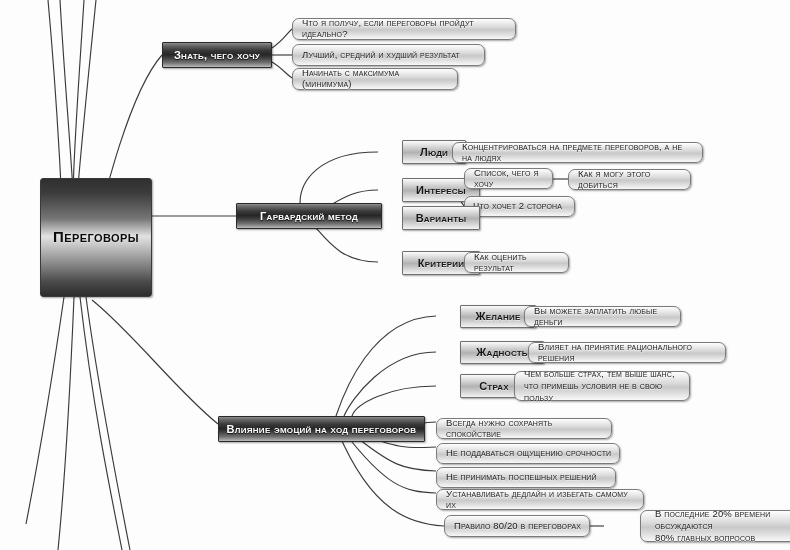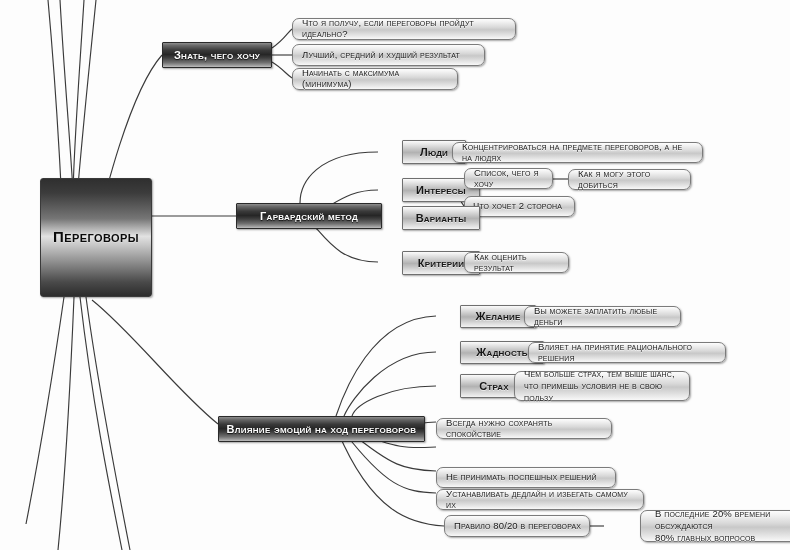--- a/index.html
+++ b/index.html
@@ -173,20 +173,21 @@
   <div class="node light left" style="left:524px;top:306px;width:157px;height:21px;">Вы можете заплатить любые деньги</div>
 
   <div class="node mid" style="left:436px;top:341px;width:84px;height:23px;">Жадность</div>
   <div class="node light left" style="left:528px;top:342px;width:198px;height:21px;">Влияет на принятие рационального решения</div>
 
   <div class="node mid" style="left:436px;top:374px;width:68px;height:24px;">Страх</div>
   <div class="node light left" style="left:436px;top:418px;width:176px;height:21px;">Всегда нужно сохранять спокойствие</div>
 
   <div class="node light left two" style="left:514px;top:371px;width:176px;height:30px;">Чем больше страх, тем выше шанс,
 что примешь условия не в свою пользу</div>
+  <div class="node light left" style="left:436px;top:443px;width:184px;height:21px;">Не поддаваться ощущению срочности</div>
   <div class="node light left" style="left:436px;top:467px;width:180px;height:21px;">Не принимать поспешных решений</div>
   <div class="node light left" style="left:436px;top:489px;width:208px;height:21px;">Устанавливать дедлайн и избегать самому их</div>
 
   <div class="node light left" style="left:444px;top:515px;width:146px;height:22px;">Правило 80/20 в переговорах</div>
   <div class="node light left two" style="left:640px;top:510px;width:180px;height:32px;padding-left:14px;">В последние 20% времени обсуждаются
 80% главных вопросов</div>
 
 </div>
 
 </body></html>

